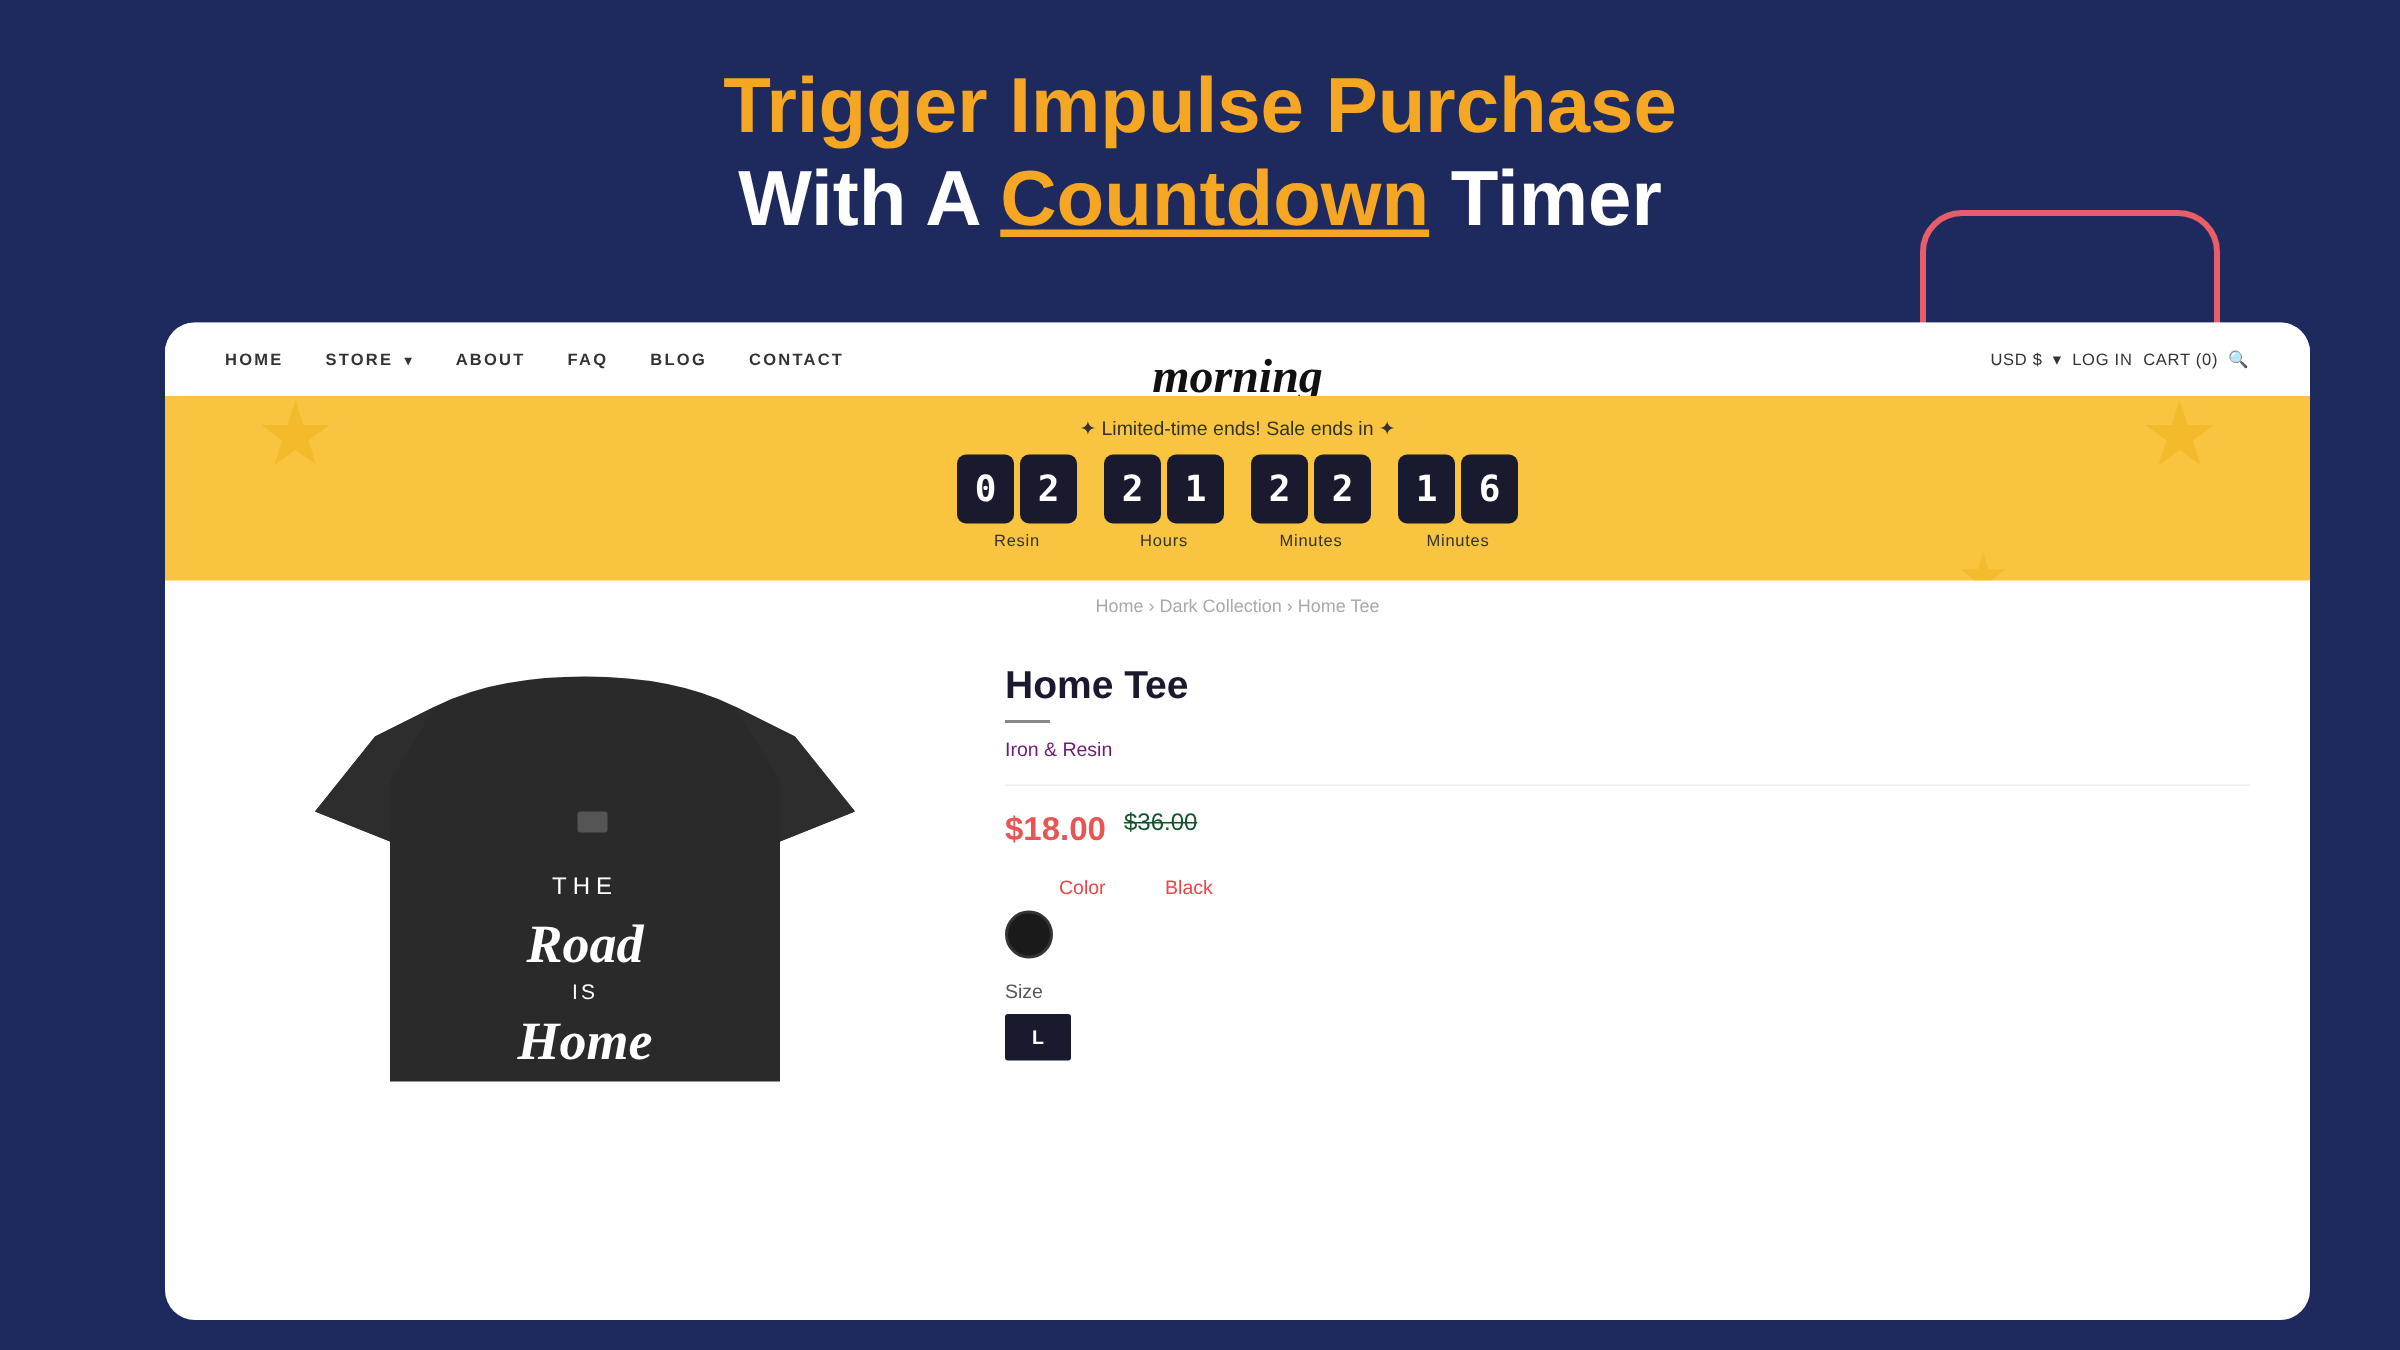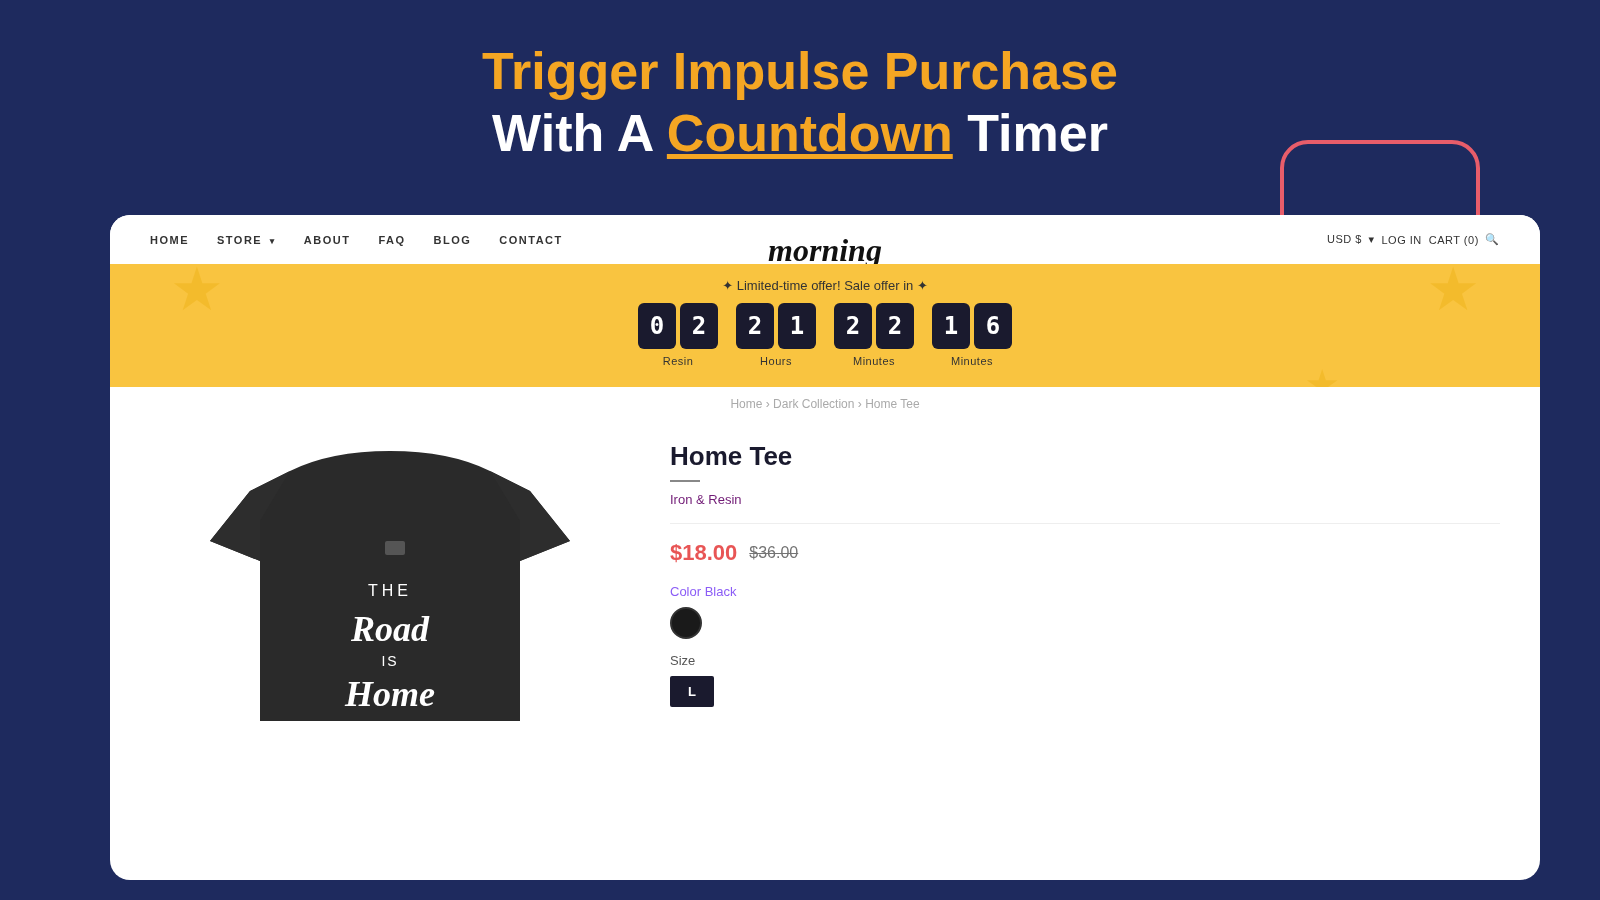--- a/index.html
+++ b/index.html
@@ -218,45 +218,46 @@
       margin-bottom: 16px;
     }
     .divider-line {
       width: 100%;
       height: 1px;
       background: #eee;
       margin-bottom: 16px;
     }
     .price-area {
       display: flex;
-      align-items: center;
+      align-items: flex-start;
       gap: 12px;
       margin-bottom: 18px;
     }
     .price-sale {
       font-size: 22px;
       font-weight: 600;
       color: #e85555;
     }
     .price-original {
       font-size: 16px;
-      color: #737373;
+      color: #14532d;
       text-decoration: line-through;
     }
     .color-section {
       margin-bottom: 14px;
     }
     .color-label {
       font-size: 13px;
       color: #555;
       margin-bottom: 8px;
     }
     .color-label span {
       font-weight: 400;
-      color: #8b5cf6;
+      color: #ef4444;
+      margin-left: 36px;
     }
     .color-swatch {
       width: 32px;
       height: 32px;
       border-radius: 50%;
       background: #1a1a1a;
       border: 2px solid #333;
       cursor: pointer;
     }
     .size-section {
@@ -313,21 +314,21 @@
       <a href="#">LOG IN</a>
       <a href="#">CART (0)</a>
       <span class="search-icon-btn">🔍</span>
     </div>
   </nav>
 
   <div class="banner">
     <div class="banner-stars left">★</div>
     <div class="banner-stars right">★</div>
     <div class="banner-stars right2">★</div>
-    <div class="banner-offer-text">✦ Limited-time offer! Sale offer in ✦</div>
+    <div class="banner-offer-text">✦ Limited-time ends! Sale ends in ✦</div>
     <div class="timer-container">
       <div class="timer-group">
         <div class="timer-digits">
           <div class="timer-digit">0</div>
           <div class="timer-digit">2</div>
         </div>
         <div class="timer-label">Resin</div>
       </div>
       <div class="timer-group">
         <div class="timer-digits">

